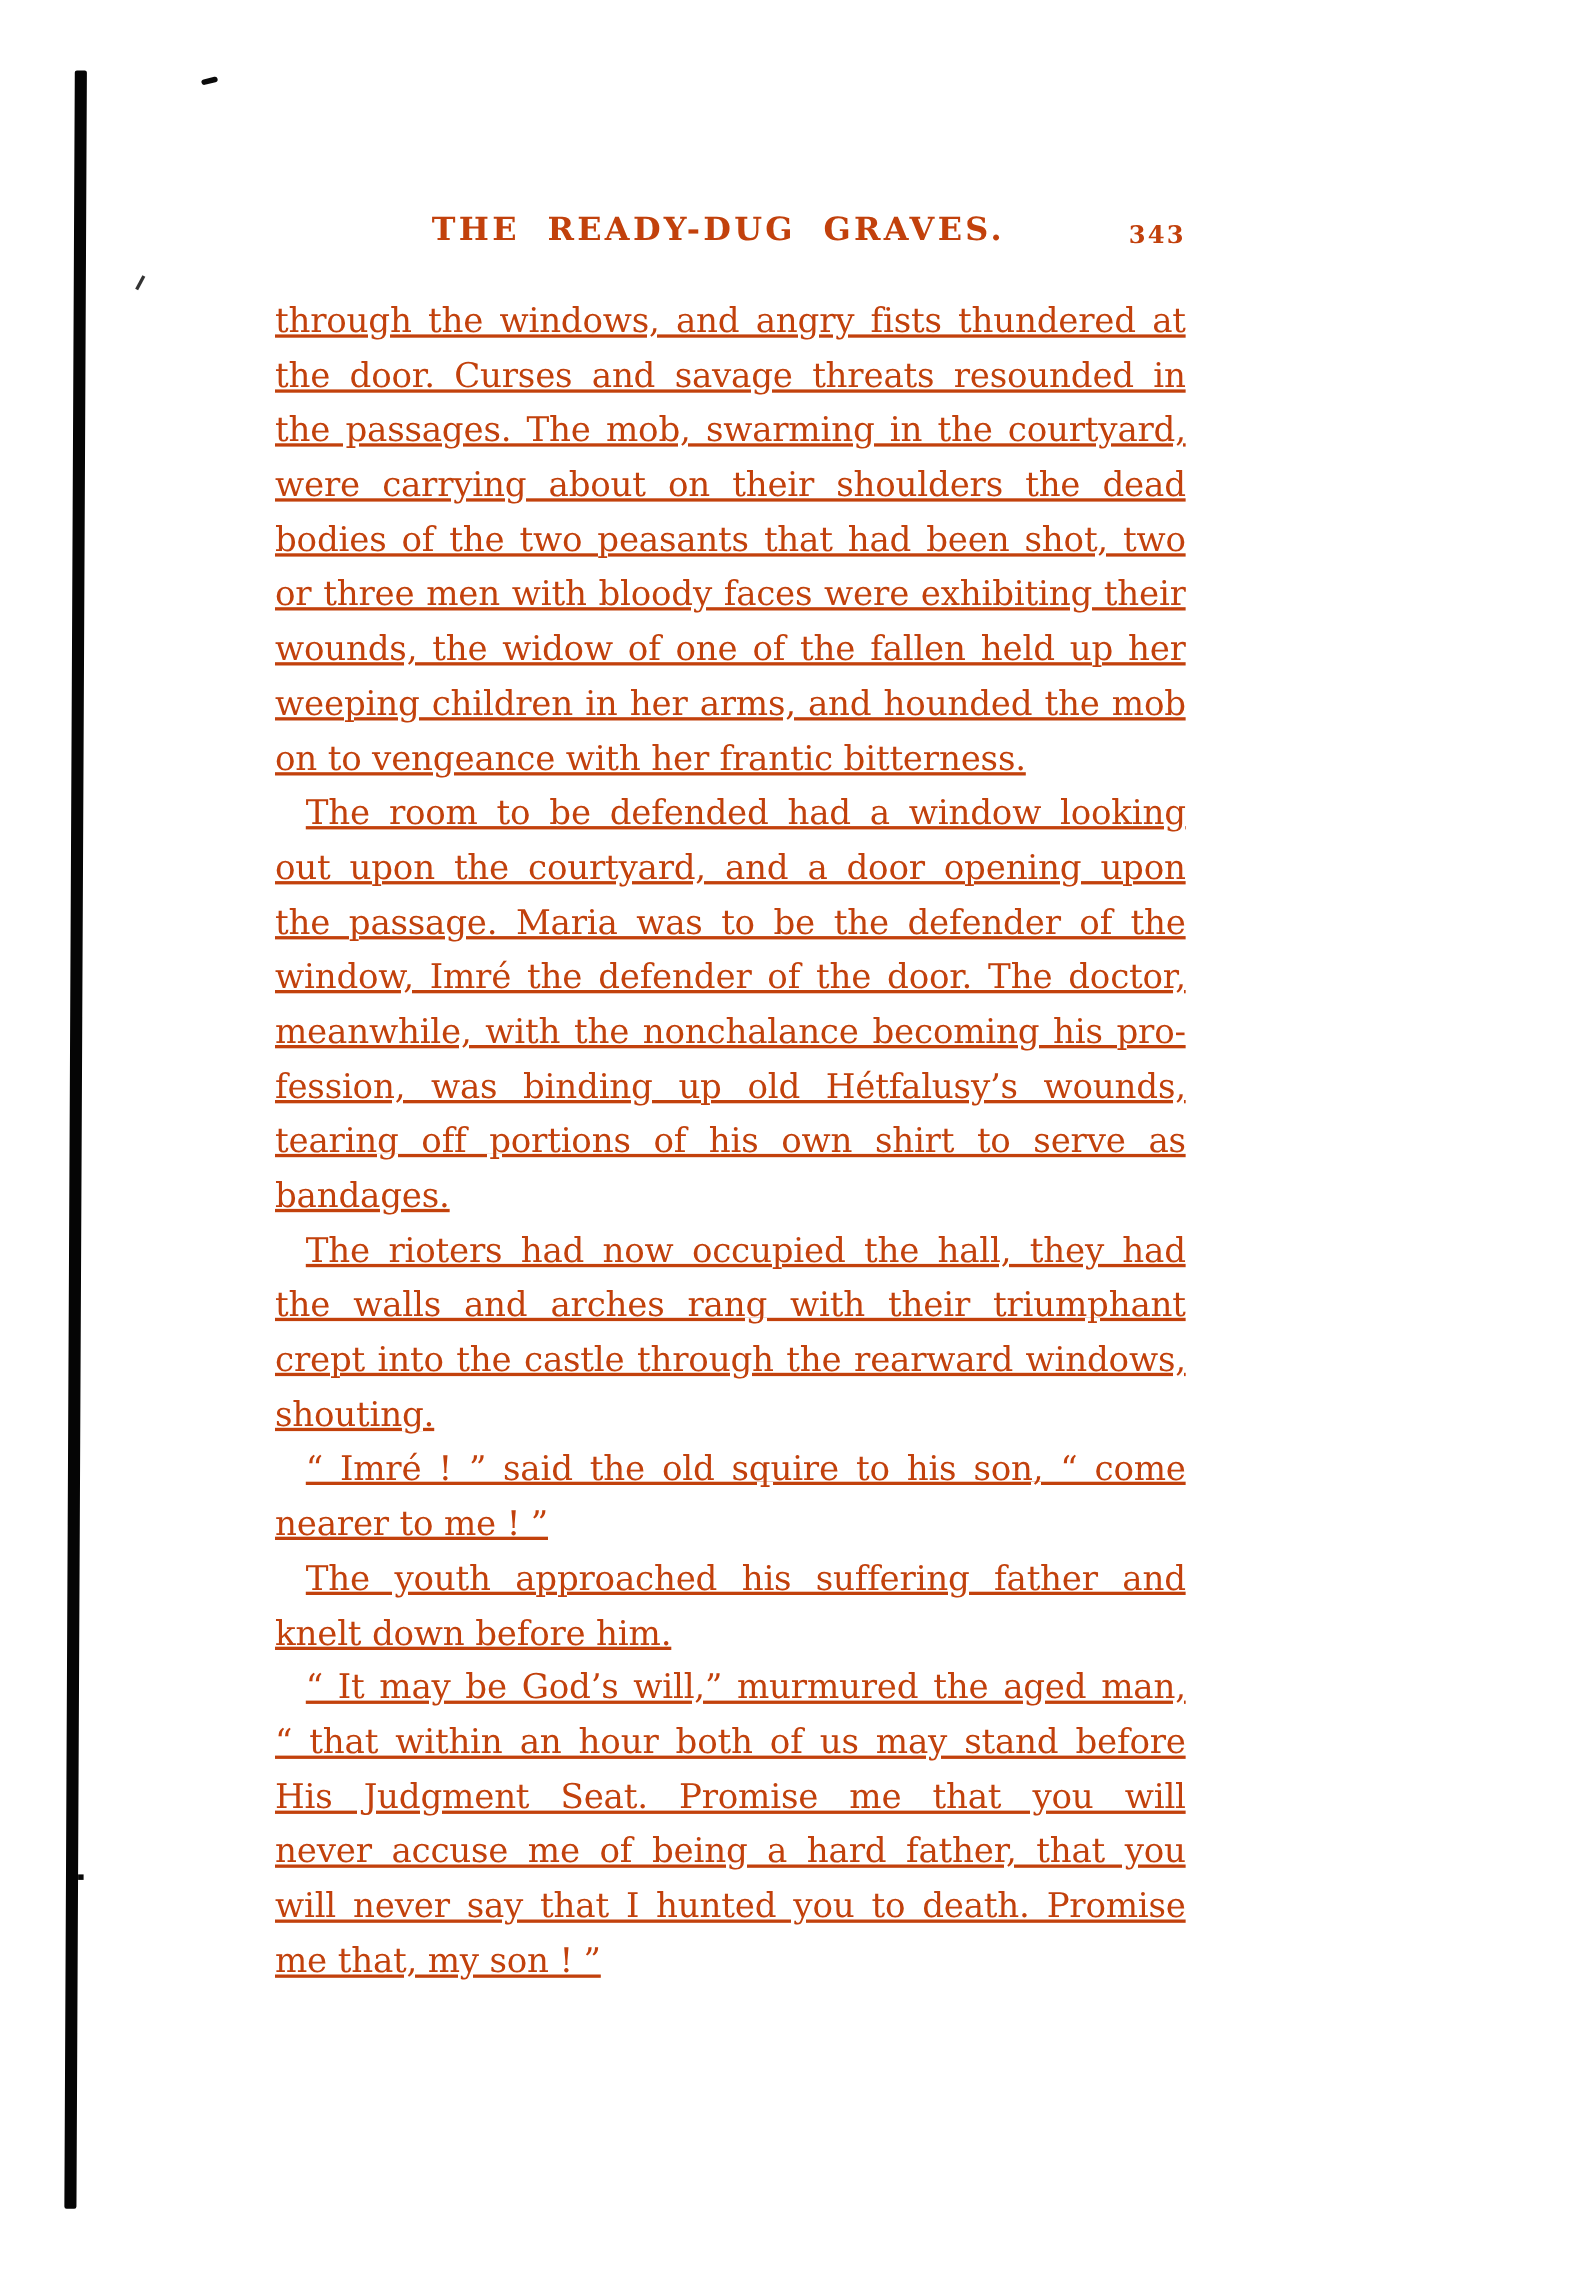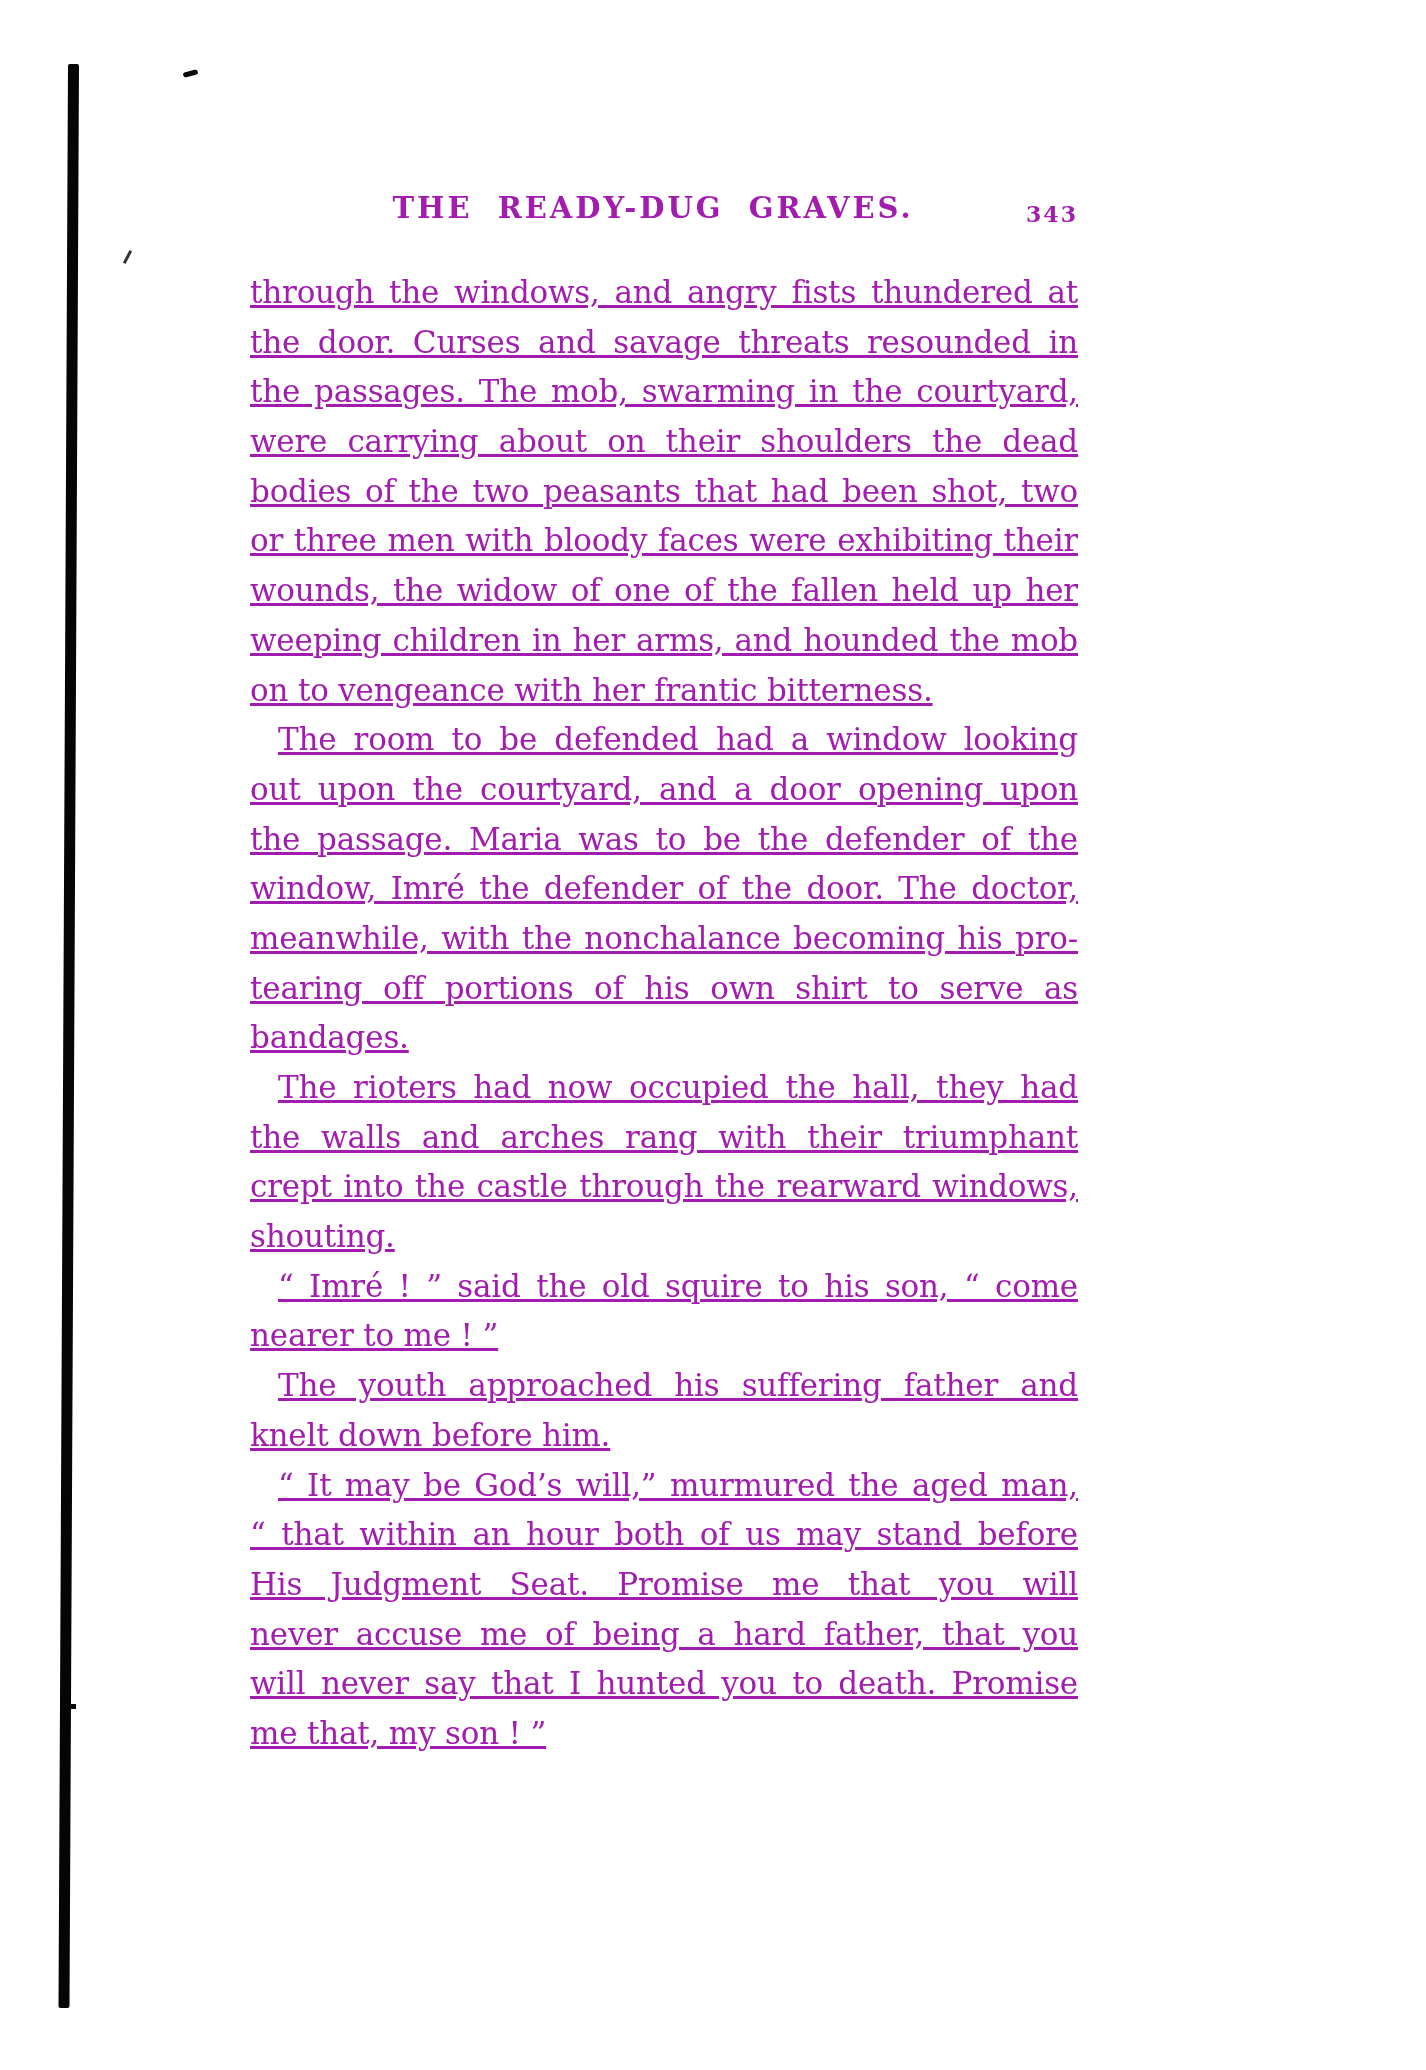--- a/index.html
+++ b/index.html
@@ -7,21 +7,21 @@
     padding: 0;
     background: #e8e8e8;
   }
   .page {
     position: relative;
     width: 1426px;
     height: 2070px;
     background: #ffffff;
     overflow: hidden;
     font-family: "DejaVu Serif", serif;
-    color: #a21caf;
+    color: #c2410c;
   }
   
   .spine {
     position: absolute;
     left: 68px;
     top: 64px;
     width: 11px;
     height: 1944px;
     background: #050505;
     transform: rotate(0.28deg);
@@ -118,20 +118,21 @@
       <div class="line">bodies of the two peasants that had been shot, two</div>
       <div class="line">or three men with bloody faces were exhibiting their</div>
       <div class="line">wounds, the widow of one of the fallen held up her</div>
       <div class="line">weeping children in her arms, and hounded the mob</div>
       <div class="line end">on to vengeance with her frantic bitterness.</div>
       <div class="line indent">The room to be defended had a window looking</div>
       <div class="line">out upon the courtyard, and a door opening upon</div>
       <div class="line">the passage.  Maria was to be the defender of the</div>
       <div class="line">window, Imré the defender of the door.  The doctor,</div>
       <div class="line">meanwhile, with the nonchalance becoming his pro-</div>
+      <div class="line">fession, was binding up old Hétfalusy’s wounds,</div>
       <div class="line">tearing off portions of his own shirt to serve as</div>
       <div class="line end">bandages.</div>
       <div class="line indent">The rioters had now occupied the hall, they had</div>
       <div class="line">the walls and arches rang with their triumphant</div>
       <div class="line">crept into the castle through the rearward windows,</div>
       <div class="line end">shouting.</div>
       <div class="line indent">“ Imré ! ” said the old squire to his son, “ come</div>
       <div class="line end">nearer to me ! ”</div>
       <div class="line indent">The youth approached his suffering father and</div>
       <div class="line end">knelt down before him.</div>

